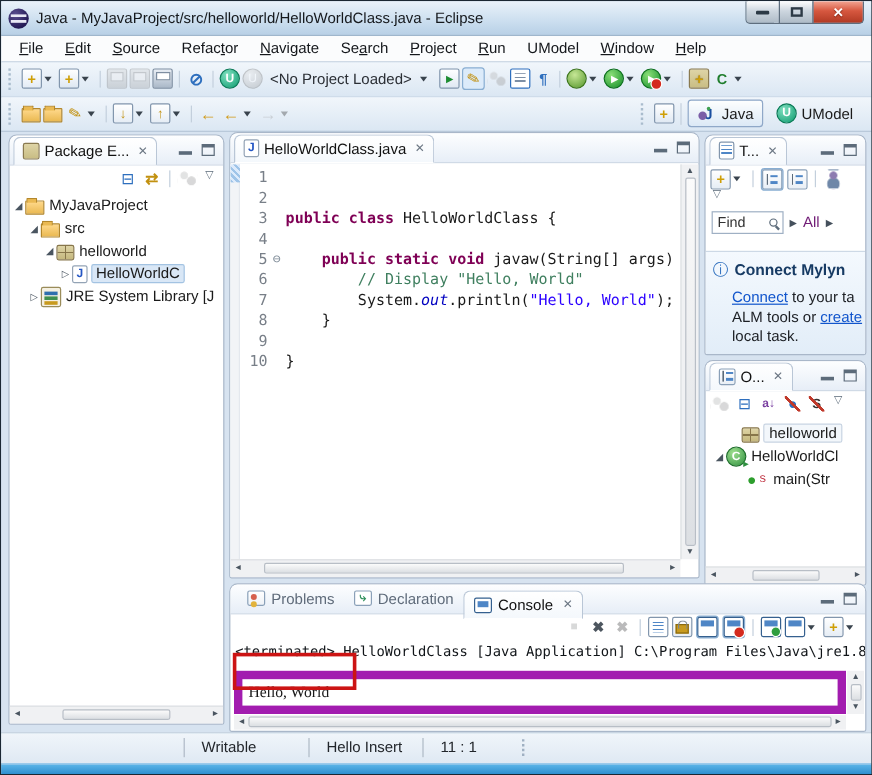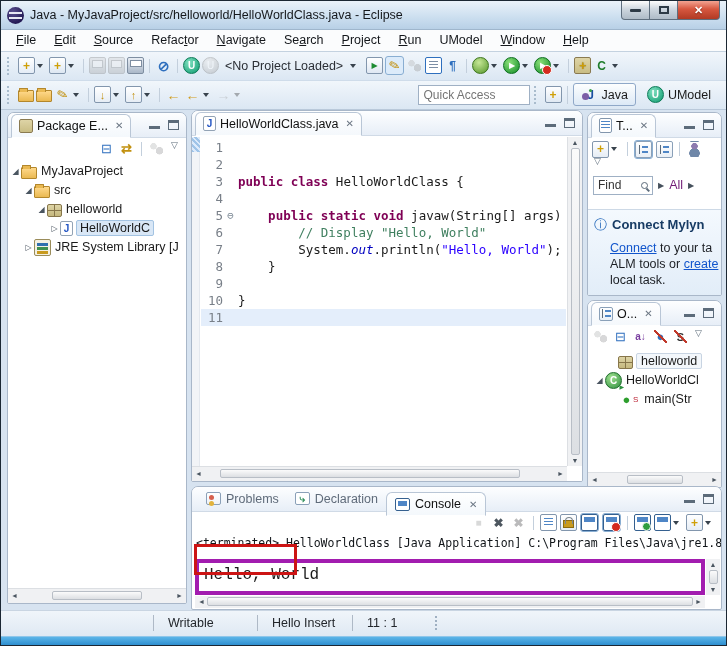--- a/index.html
+++ b/index.html
@@ -152,21 +152,21 @@
   .infoi{color:#2e6fbe;font-size:13px;font-weight:normal}
   .mylyn p{margin:6px 0 0 16px;line-height:16px;color:#1c1f24;white-space:nowrap}
   a.lnk{color:#1155cc;text-decoration:underline}
 
   
   .ctabs{display:flex;align-items:center;height:25px;background:linear-gradient(#fdfeff,#e7eef7);border-bottom:1px solid #d0dae6;padding-left:6px}
   .ctab{display:flex;align-items:center;gap:5px;padding:0 8px;color:#5f6b7a;font-size:12.5px;height:24px}
   .ctab.active{background:linear-gradient(#fff,#f4f8fc);border:1px solid #b9c6d6;border-bottom-color:#fff;border-radius:6px 6px 0 0;color:#111;margin-top:11px}
   .ctool{display:flex;align-items:center;gap:3px;justify-content:flex-end;padding:2px 6px;height:22px}
   .chead{font-family:"DejaVu Sans Mono","Liberation Mono",monospace;font-size:11.5px;padding:2px 4px;white-space:nowrap;color:#101418}
-  .cout{position:absolute;left:3px;right:16px;top:72px;bottom:14px;border:4px solid #a21caf;background:#fff;font-family:Liberation Mono, monospace;font-size:16px;padding:3px 5px;white-space:pre}
+  .cout{position:absolute;left:3px;right:16px;top:72px;bottom:14px;border:7px solid #a21caf;background:#fff;font-family:Liberation Serif, serif;font-size:13px;padding:3px 5px;white-space:pre}
   .cvs{position:absolute;right:1px;top:72px;bottom:14px;width:14px;background:#f0f1f3;display:flex;flex-direction:column;align-items:center;justify-content:space-between;padding:2px 0;font-size:7px;color:#4a5560}
   .chs{position:absolute;left:3px;right:16px;bottom:1px;height:12px;background:#f0f1f3;display:flex;align-items:center;justify-content:space-between;padding:0 3px;font-size:7px;color:#4a5560}
   .redbox{position:absolute;left:2px;top:57px;width:103px;height:31px;border:3px solid #cc1414;z-index:5}
 
   
   .statusbar{height:26px;background:linear-gradient(#f0f5fa,#dfe9f3);border-top:1px solid #c9d5e2;display:flex;align-items:center;font-size:12.5px;color:#22262b;flex:none}
   .ssep{width:1px;height:16px;background:#aeb9c6;margin:0 0}
   .scell{padding:0 14px;white-space:nowrap}
   .sgrip{height:14px;border-left:2px dotted #9fb0c2;margin-left:10px}
   .bottomstrip{height:9px;background:linear-gradient(#5cb5e8,#2e8fd0);border-top:1px solid #8fc6ea;flex:none;margin-top:auto}
@@ -311,21 +311,20 @@
         <span style="display: inline-flex; align-items: center;">
           <span class="i ic-nav" data-glyph="←"></span>
           <span class="dd"></span>
         </span>
         <span style="display: inline-flex; align-items: center;">
           <span class="i ic-nav gray dis" data-glyph="→"></span>
           <span class="dd dis"></span>
         </span>
       </span>
     <span class="spacer"></span>
-    <input class="qa" placeholder="Quick Access" style="">
     <span class="grip"></span>
     <span class="i ic-persp" data-glyph="+"></span>
     <span class="psep" style="height:18px"></span>
     <span id="persp" style="display:flex;align-items:center;gap:4px;margin-right:4px">
         <div class="persp active">
           <span class="i ic-javapersp"></span>
           <span>Java</span>
         </div>
         <div class="persp">
           <span class="i ic-ucircle" data-glyph="U"></span>
@@ -453,25 +452,20 @@
             </div>
             <div class="ln">
               <span class="lnum">9</span>
               <span class="lfold"></span>
               <span class="lcode"></span>
             </div>
             <div class="ln">
               <span class="lnum">10</span>
               <span class="lfold"></span>
               <span class="lcode"><span>}</span></span>
-            </div>
-            <div class="ln cur">
-              <span class="lnum">11</span>
-              <span class="lfold"></span>
-              <span class="lcode"></span>
             </div>
           </div>
         <div class="vscroll">
             <span>▲</span>
             <div class="thumb v" style="height: 300px; flex: 1 1 0%; margin: 2px 0px;"></div>
             <span>▼</span>
           </div>
         <div class="hscroll">
           <span>◄</span>
             <div class="thumb h" style="width: 300px;"></div>

